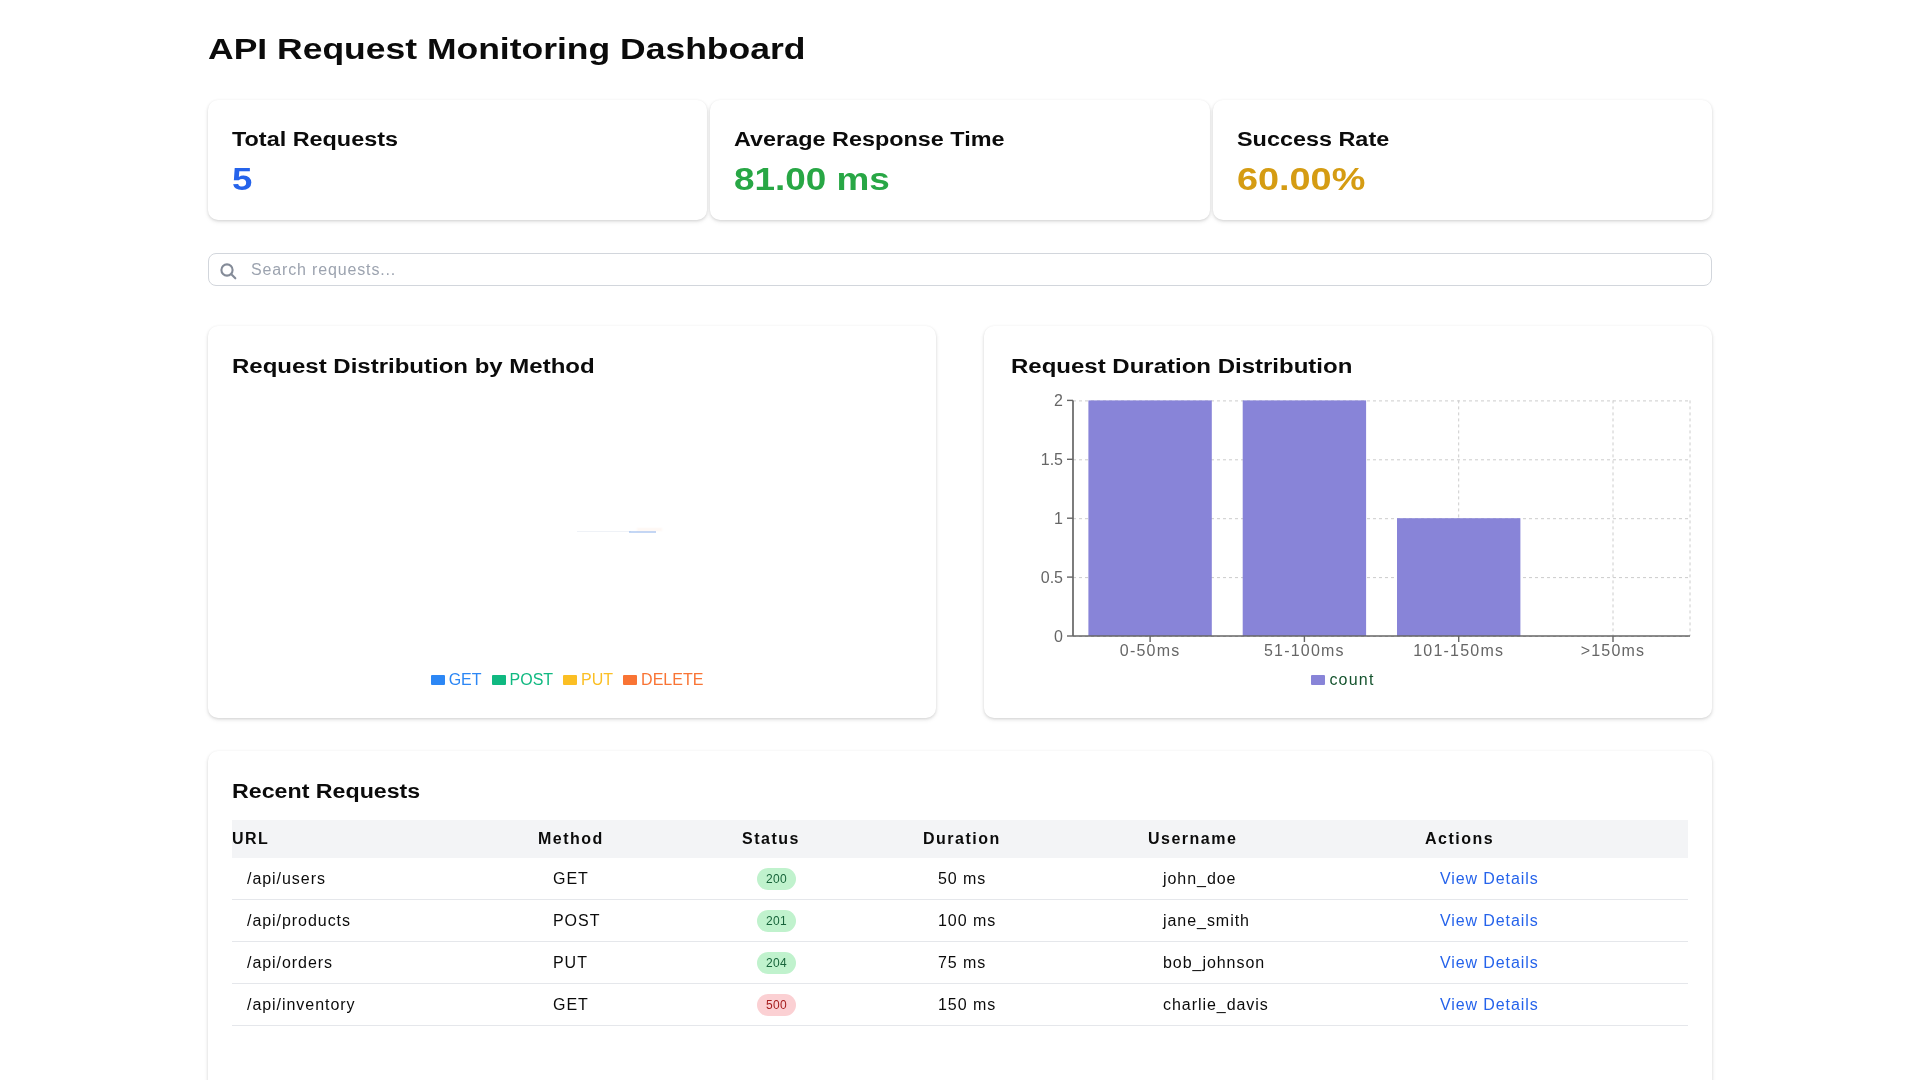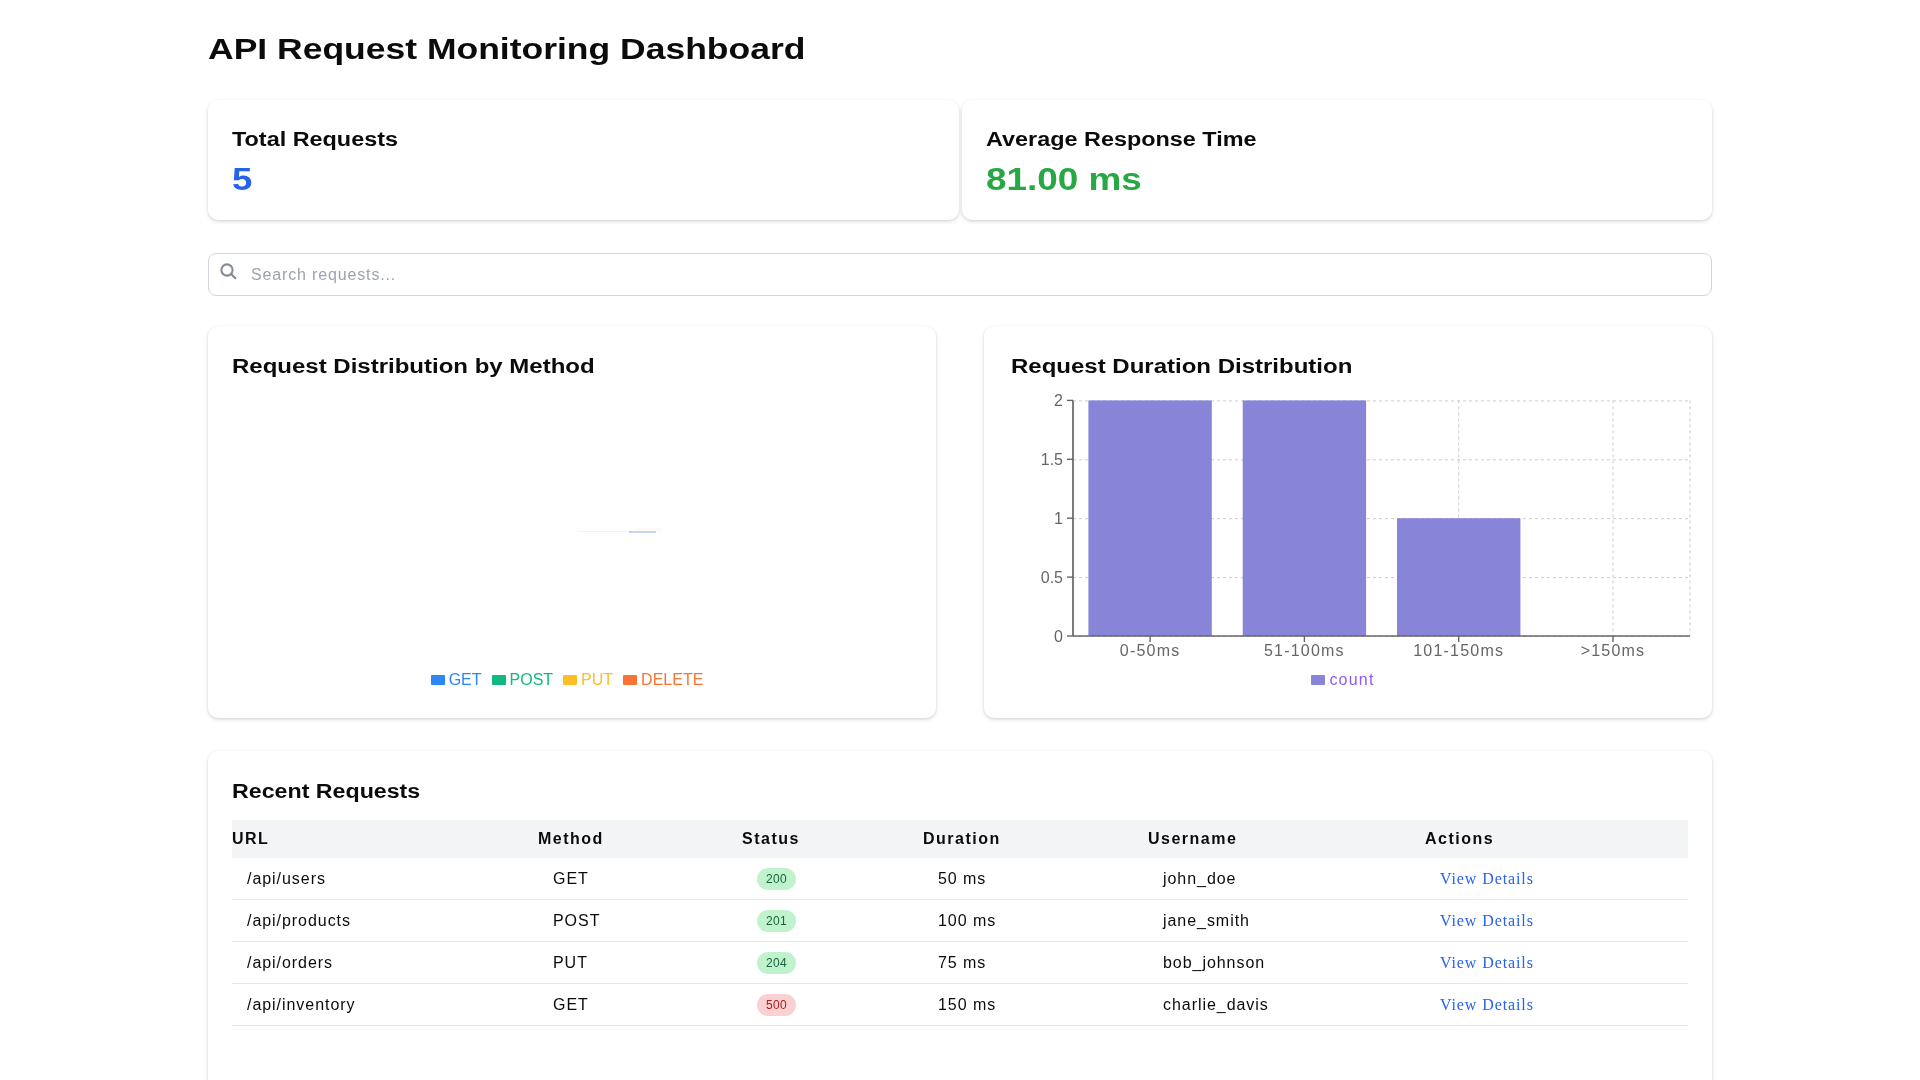--- a/index.html
+++ b/index.html
@@ -9,53 +9,57 @@
 h1 { font-size:30px; line-height:36px; font-weight:bold; margin:0; padding-top:31px; color:#0b0b0b; transform:scaleX(1.183); transform-origin:0 50%; }
 .cards3 { display:flex; gap:3px; margin-top:33px; }
 .card { background:#fff; border-radius:10px; box-shadow:0 1px 3px rgba(0,0,0,0.13), 0 2px 5px rgba(0,0,0,0.07); }
 .stat { flex:1; height:120px; padding:24px; }
 .stat h3 { margin:1px 0 0 0; font-size:20px; line-height:28px; font-weight:bold; color:#0b0b0b; transform:scaleX(1.17); transform-origin:0 50%; }
 .stat .val { font-size:31px; line-height:36px; font-weight:bold; margin-top:8.6px; }
 .v-blue { color:#2563eb; }
 .v-green { color:#28a745; transform:scaleX(1.19); transform-origin:0 50%; }
 .v-gold { color:#d59c13; transform:scaleX(1.22); transform-origin:0 50%; }
 .searchbox { position:relative; margin-top:33px; height:40.5px; }
-.searchbox input { width:100%; height:43px; border:1px solid #d2d6dc; border-radius:8px; padding:0 12px 0 42px; font-size:16px; font-family:"Liberation Sans",sans-serif; outline:none; color:#374151; }
+.searchbox input { width:100%; height:33px; border:1px solid #d2d6dc; border-radius:8px; padding:0 12px 0 42px; font-size:16px; font-family:"Liberation Sans",sans-serif; outline:none; color:#374151; }
 .searchbox input::placeholder { color:#9ca3af; letter-spacing:0.85px; }
 .searchbox svg { position:absolute; left:11px; top:9px; }
 .chartrow { display:flex; gap:48px; margin-top:32px; }
 .chartcard { position:relative; width:736px; height:392px; }
 .chartcard h3 { position:absolute; left:24px; top:25.8px; margin:0; font-size:20px; line-height:30px; font-weight:bold; color:#0b0b0b; transform:scaleX(1.2); transform-origin:0 50%; }
 .legend { position:absolute; left:0; right:0; top:346.5px; display:flex; justify-content:center; }
 .legitem { display:flex; align-items:center; height:16px; margin-right:10px; font-size:16px; }
 .legitem .sw { width:14px; height:10.5px; margin-right:4px; border-radius:1px; }
 .tablecard { margin-top:33px; height:360px; padding:24px; overflow:hidden; }
 .tablecard h3 { margin:1.5px 0 0 0; font-size:20px; line-height:30px; font-weight:bold; color:#0b0b0b; transform:scaleX(1.16); transform-origin:0 50%; }
 table { border-collapse:collapse; table-layout:fixed; width:1456px; margin-top:14px; font-size:16px; }
 th { background:#f3f4f6; font-weight:bold; text-align:left; padding:9px 0 10px 0; line-height:19px; letter-spacing:1.5px; color:#0b0b0b; }
 td { padding:10px 15px; line-height:21px; border-bottom:1px solid #e5e7eb; letter-spacing:0.95px; color:#0b0b0b; }
 td.st { position:relative; }
 .pill { position:absolute; left:15px; top:10px; display:inline-block; font-size:12px; line-height:14px; padding:4px 9px; border-radius:12px; letter-spacing:0.3px; }
 .pill.g { background:#c0f2cd; color:#17643a;text-align:center; }
 .pill.r { background:#fbd0d3; color:#a51d1d; }
-a.vd { color:#2563eb; text-decoration:none; letter-spacing:0.9px;font-family:Liberation Serif, serif; }
+a.vd { color:#2563eb; text-decoration:none; letter-spacing:0.9px; }
 </style>
 </head>
 <body>
 <div class="wrap">
   <h1>API Request Monitoring Dashboard</h1>
 
   <div class="cards3">
     <div class="card stat">
       <h3>Total Requests</h3>
       <div class="val v-blue" style="transform:scaleX(1.18);transform-origin:0 50%">5</div>
     </div>
     <div class="card stat">
       <h3>Average Response Time</h3>
       <div class="val v-green">81.00 ms</div>
+    </div>
+    <div class="card stat">
+      <h3>Success Rate</h3>
+      <div class="val v-gold">60.00%</div>
     </div>
   </div>
 
   <div class="searchbox">
     <svg width="19" height="19" viewBox="0 0 19 19" fill="none" stroke="#848b98" stroke-width="2.1" stroke-linecap="round">
       <circle cx="8" cy="8" r="5.6"></circle>
       <line x1="12.3" y1="12.3" x2="16.3" y2="16.3"></line>
     </svg>
     <input type="text" placeholder="Search requests..." style="">
   </div>
@@ -123,21 +127,21 @@
         </g>
 
         <g fill="#666" font-size="16" text-anchor="middle" letter-spacing="1.2">
           <text x="166.1" y="329.5">0-50ms</text>
           <text x="320.4" y="329.5">51-100ms</text>
           <text x="474.7" y="329.5">101-150ms</text>
           <text x="629.0" y="329.5">&gt;150ms</text>
         </g>
       </svg>
       <div class="legend">
-        <div class="legitem" style="color:#8b5cf6;letter-spacing:1.2px"><span class="sw" style="background:#8884d8"></span>count</div>
+        <div class="legitem" style="color:#14532d;letter-spacing:1.2px"><span class="sw" style="background:#8884d8"></span>count</div>
       </div>
     </div>
   </div>
 
   <div class="card tablecard">
     <h3>Recent Requests</h3>
     <table>
       <colgroup>
         <col style="width:306px">
           <col style="width:204px">

